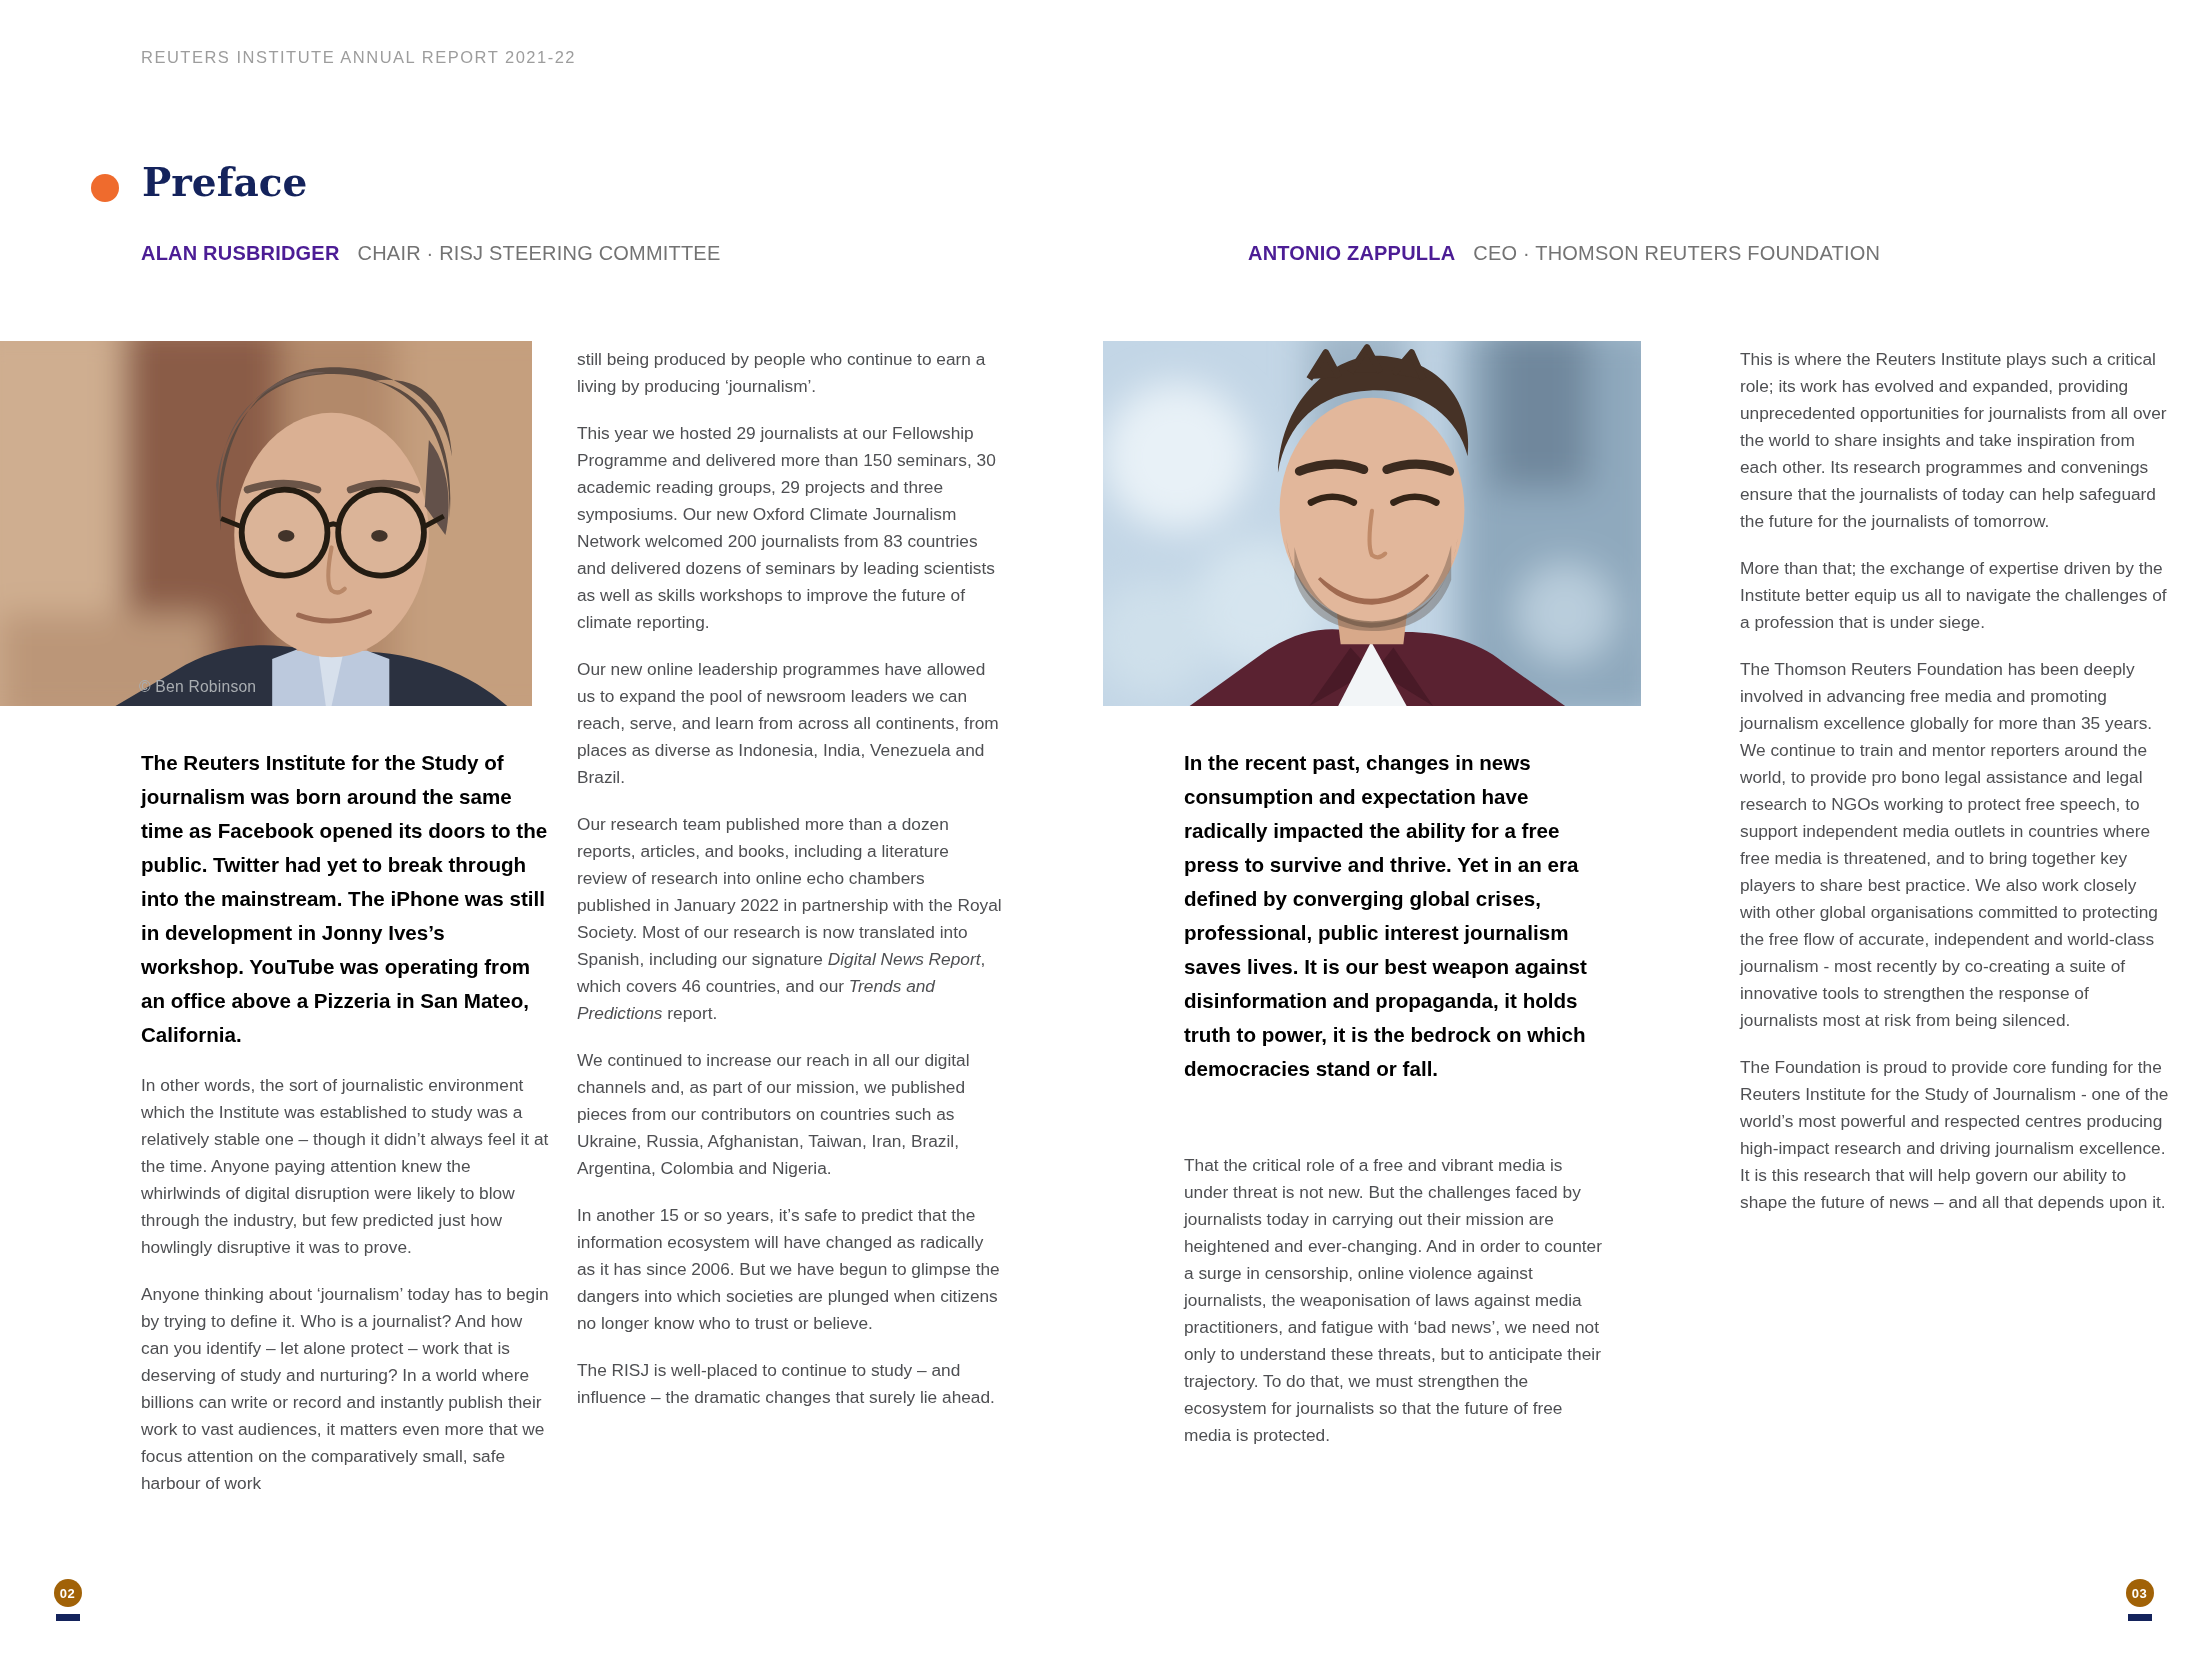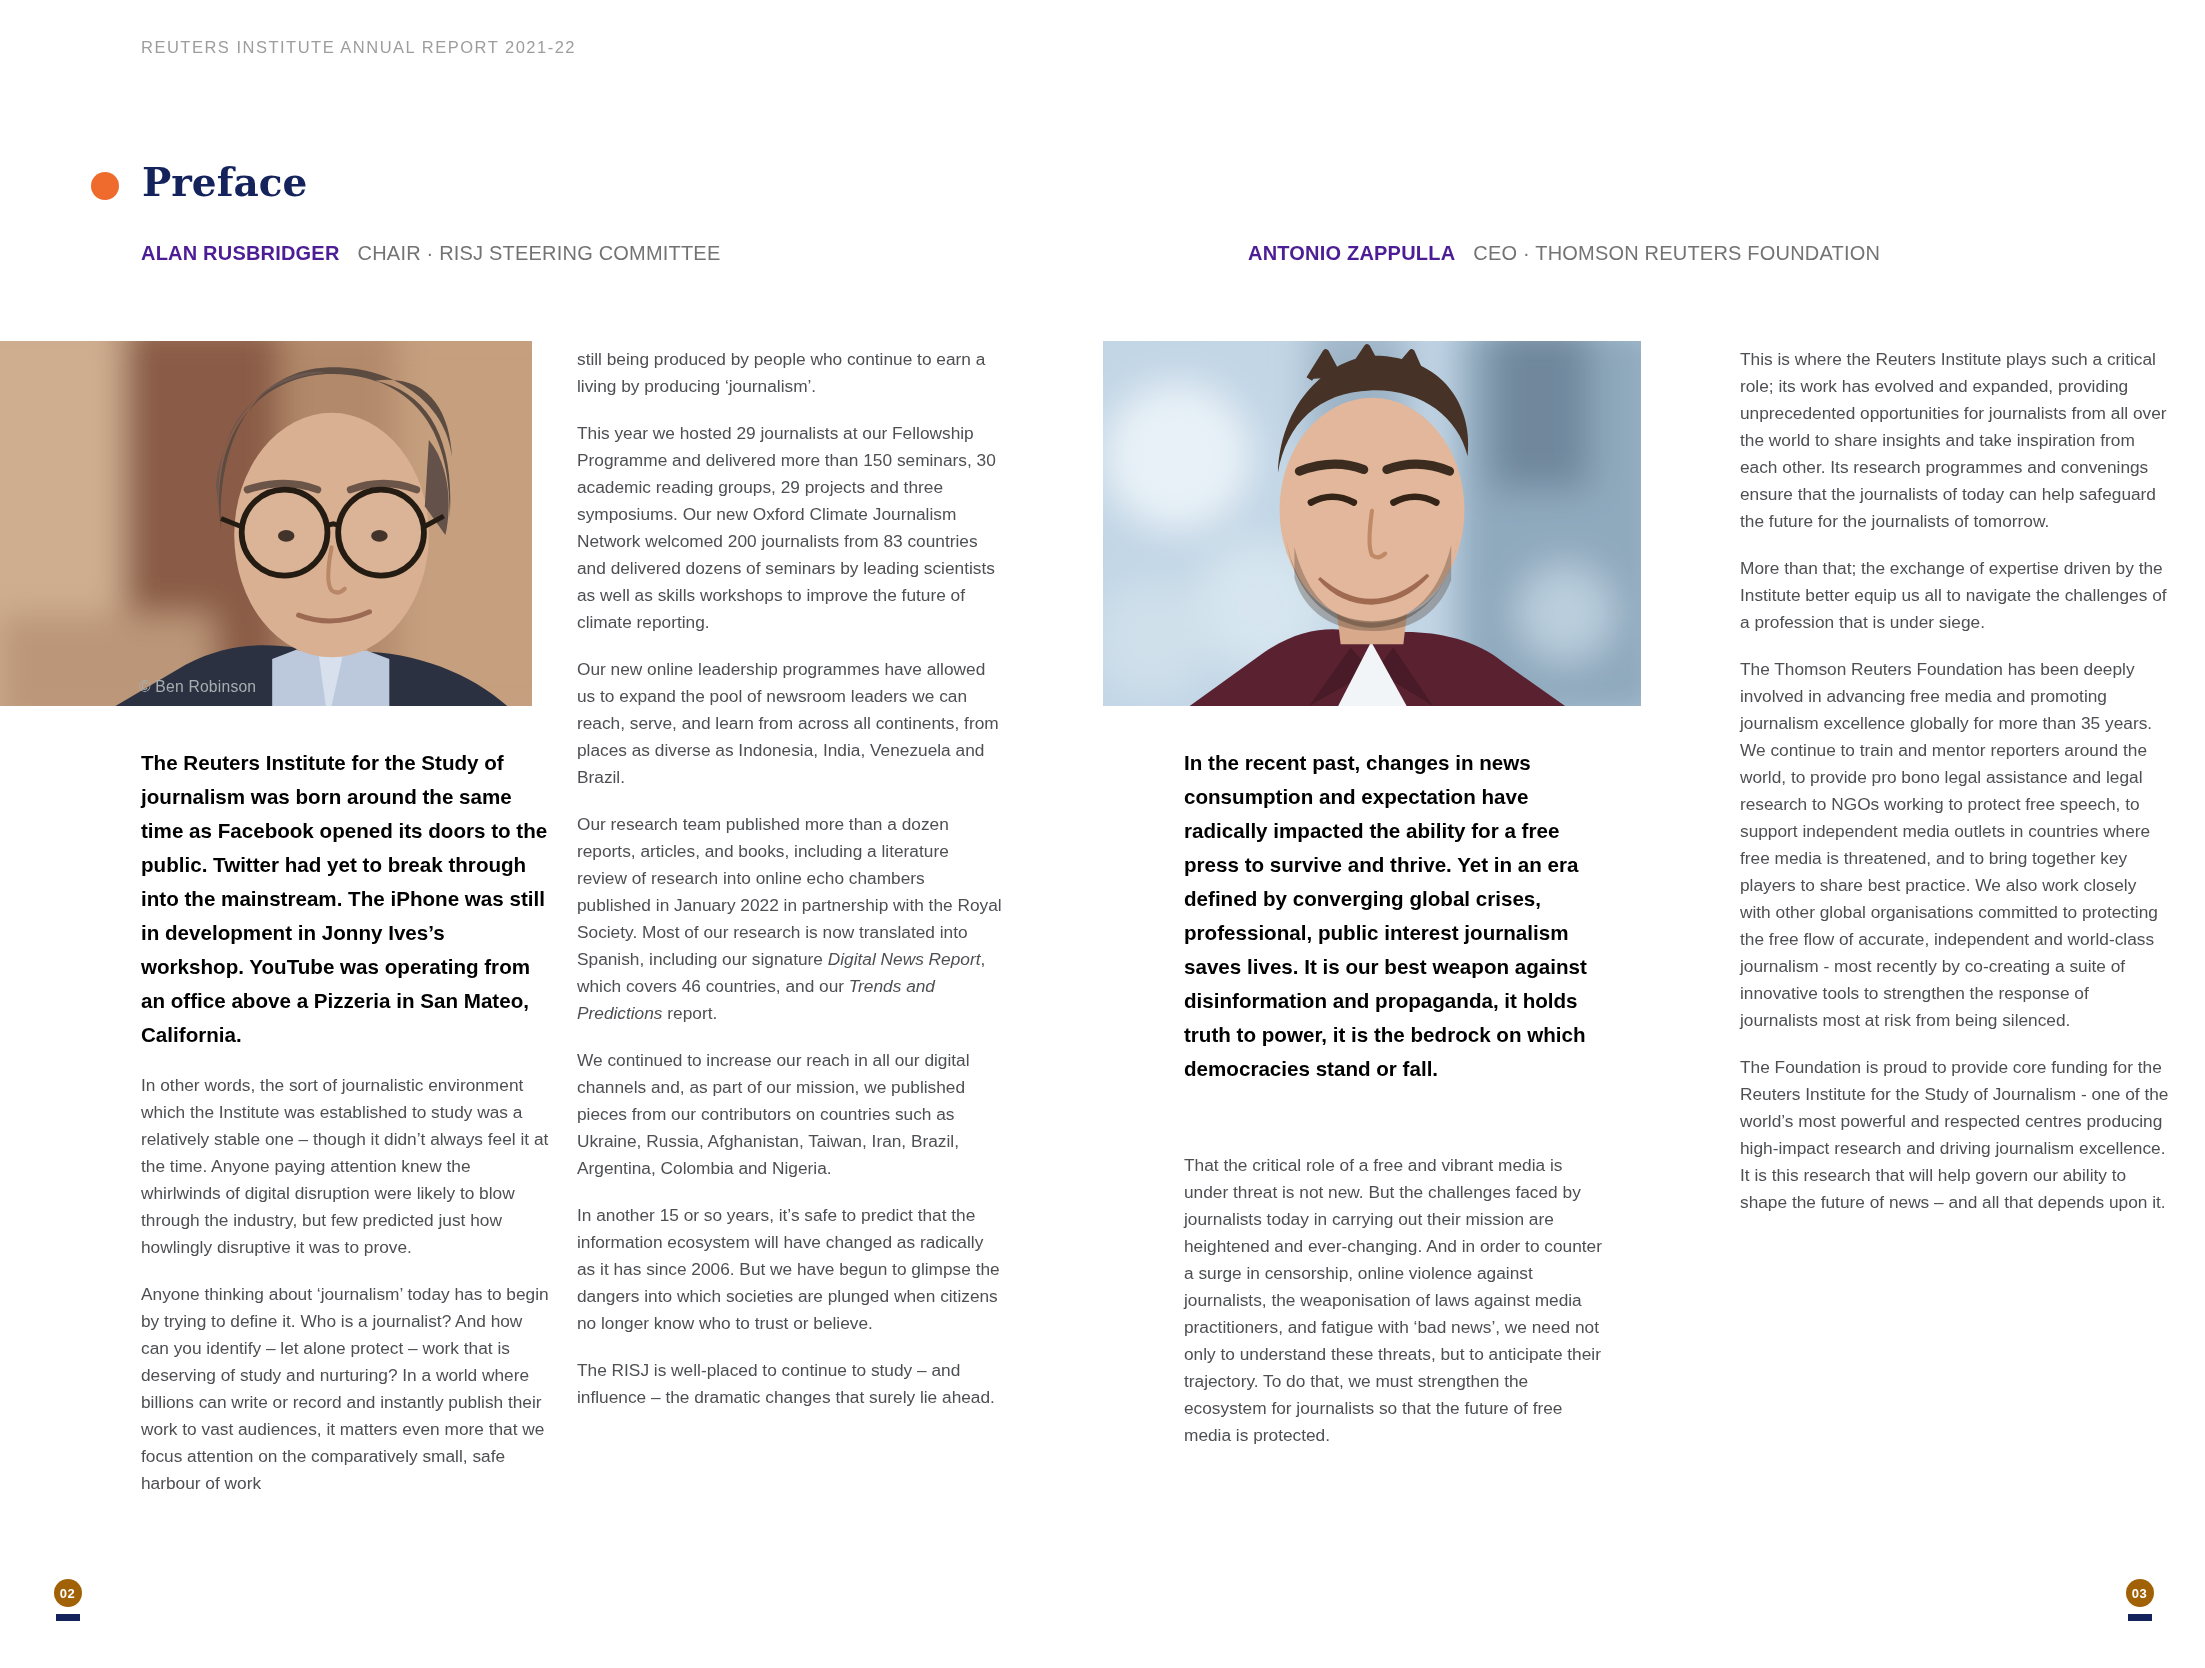--- a/index.html
+++ b/index.html
@@ -2,24 +2,24 @@
 <html style="font-size:13px"><head>
 <meta charset="utf-8">
 <style>
   html,body{margin:0;padding:0;}
   body{
     width:2205px;height:1668px;position:relative;background:#ffffff;
     font-family:"Liberation Sans",sans-serif;overflow:hidden;
     -webkit-font-smoothing:antialiased;
   }
   .header-label{
-    position:absolute;left:141px;top:38px;
+    position:absolute;left:141px;top:48px;
     font-size:16.5px;letter-spacing:1.5px;color:#9d9d9d;font-weight:400;
   }
-  .preface-row{position:absolute;left:91px;top:163px;display:flex;align-items:center;gap:23px;}
+  .preface-row{position:absolute;left:91px;top:163px;display:flex;align-items:flex-end;gap:23px;}
   .orange-dot{width:28px;height:28px;border-radius:50%;background:#EF6B2D;margin-top:6.6px;}
   .page-title{
     font-family:"DejaVu Serif","Liberation Serif",serif;
     font-weight:700;font-size:39px;color:#14235c;line-height:1;
   }
   .byline{position:absolute;top:242px;display:flex;align-items:baseline;gap:18px;white-space:nowrap;}
   .byline.left{left:141px;}
   .byline.right{left:1248px;}
   .byline .name{font-weight:700;font-size:20px;color:#4c1d95;letter-spacing:0.2px;}
   .byline .role{font-weight:400;font-size:20px;color:#737373;letter-spacing:0.2px;}

